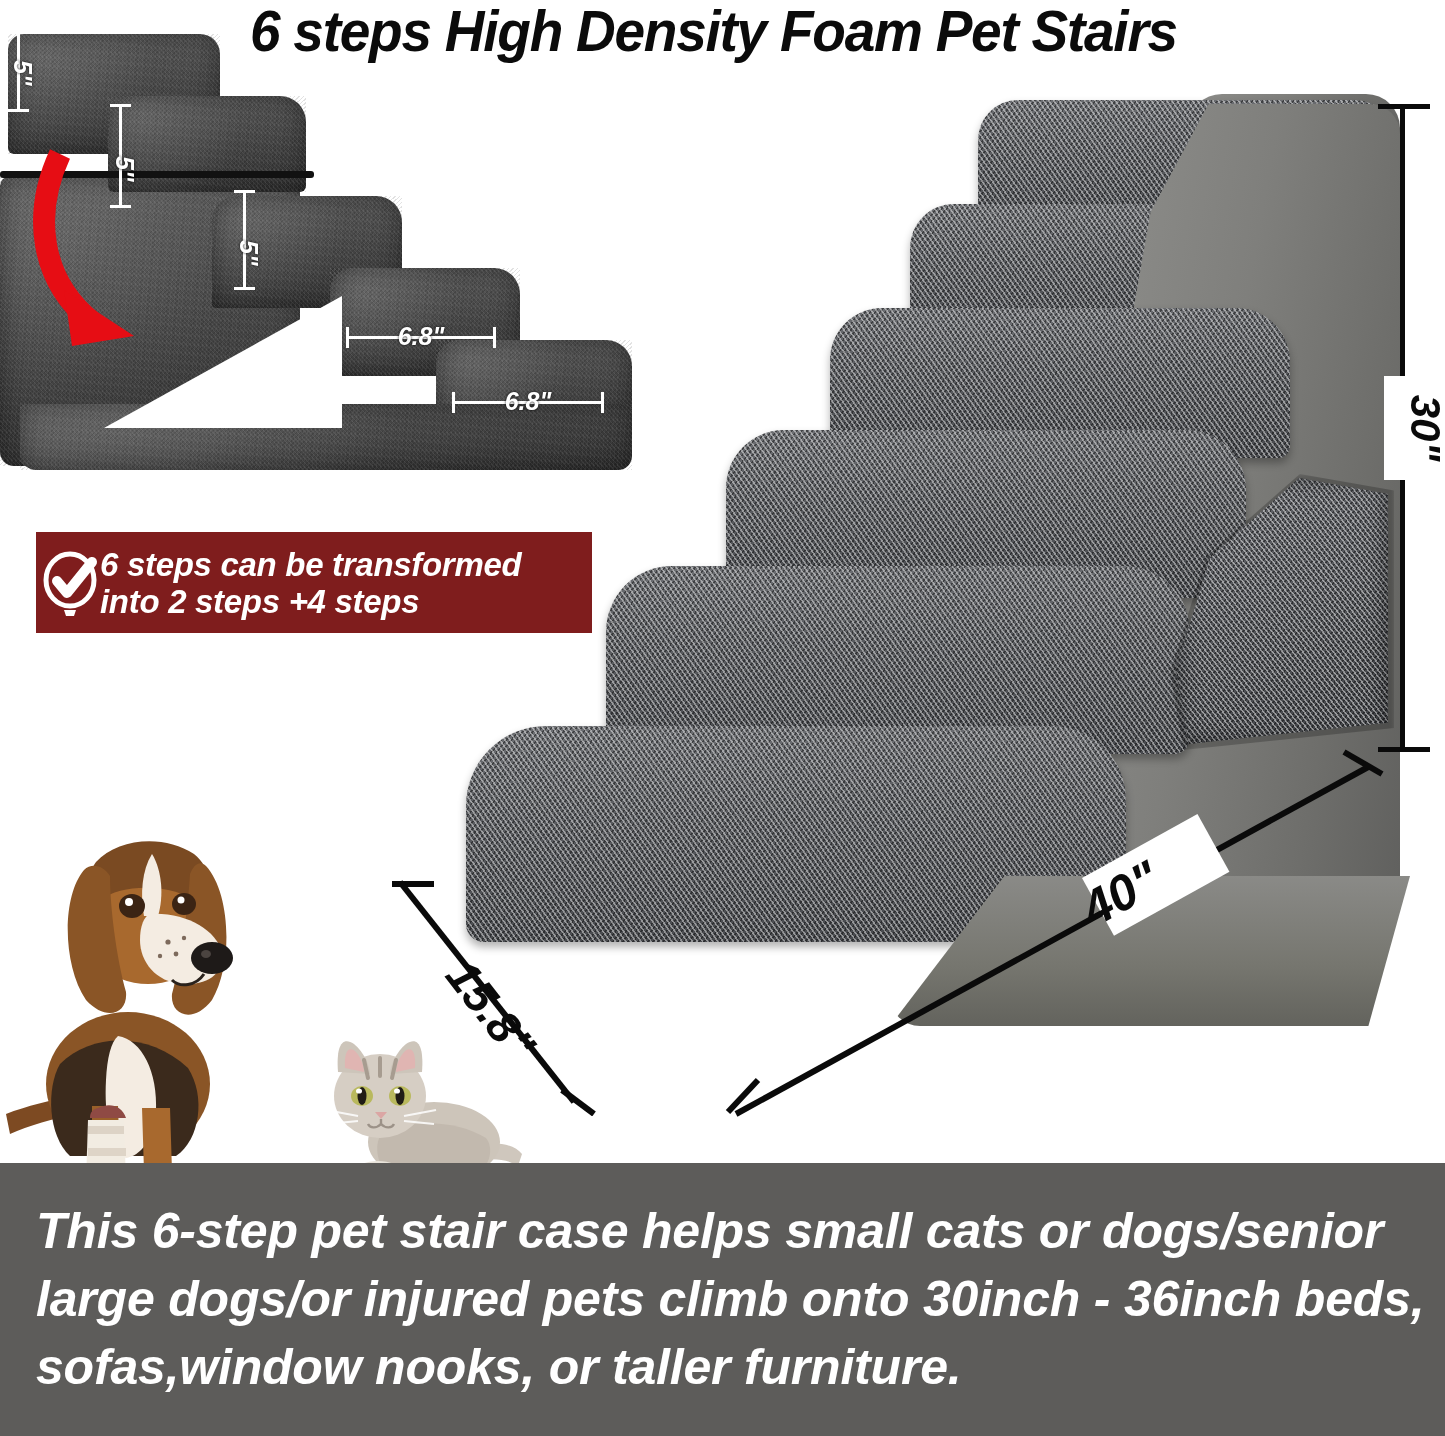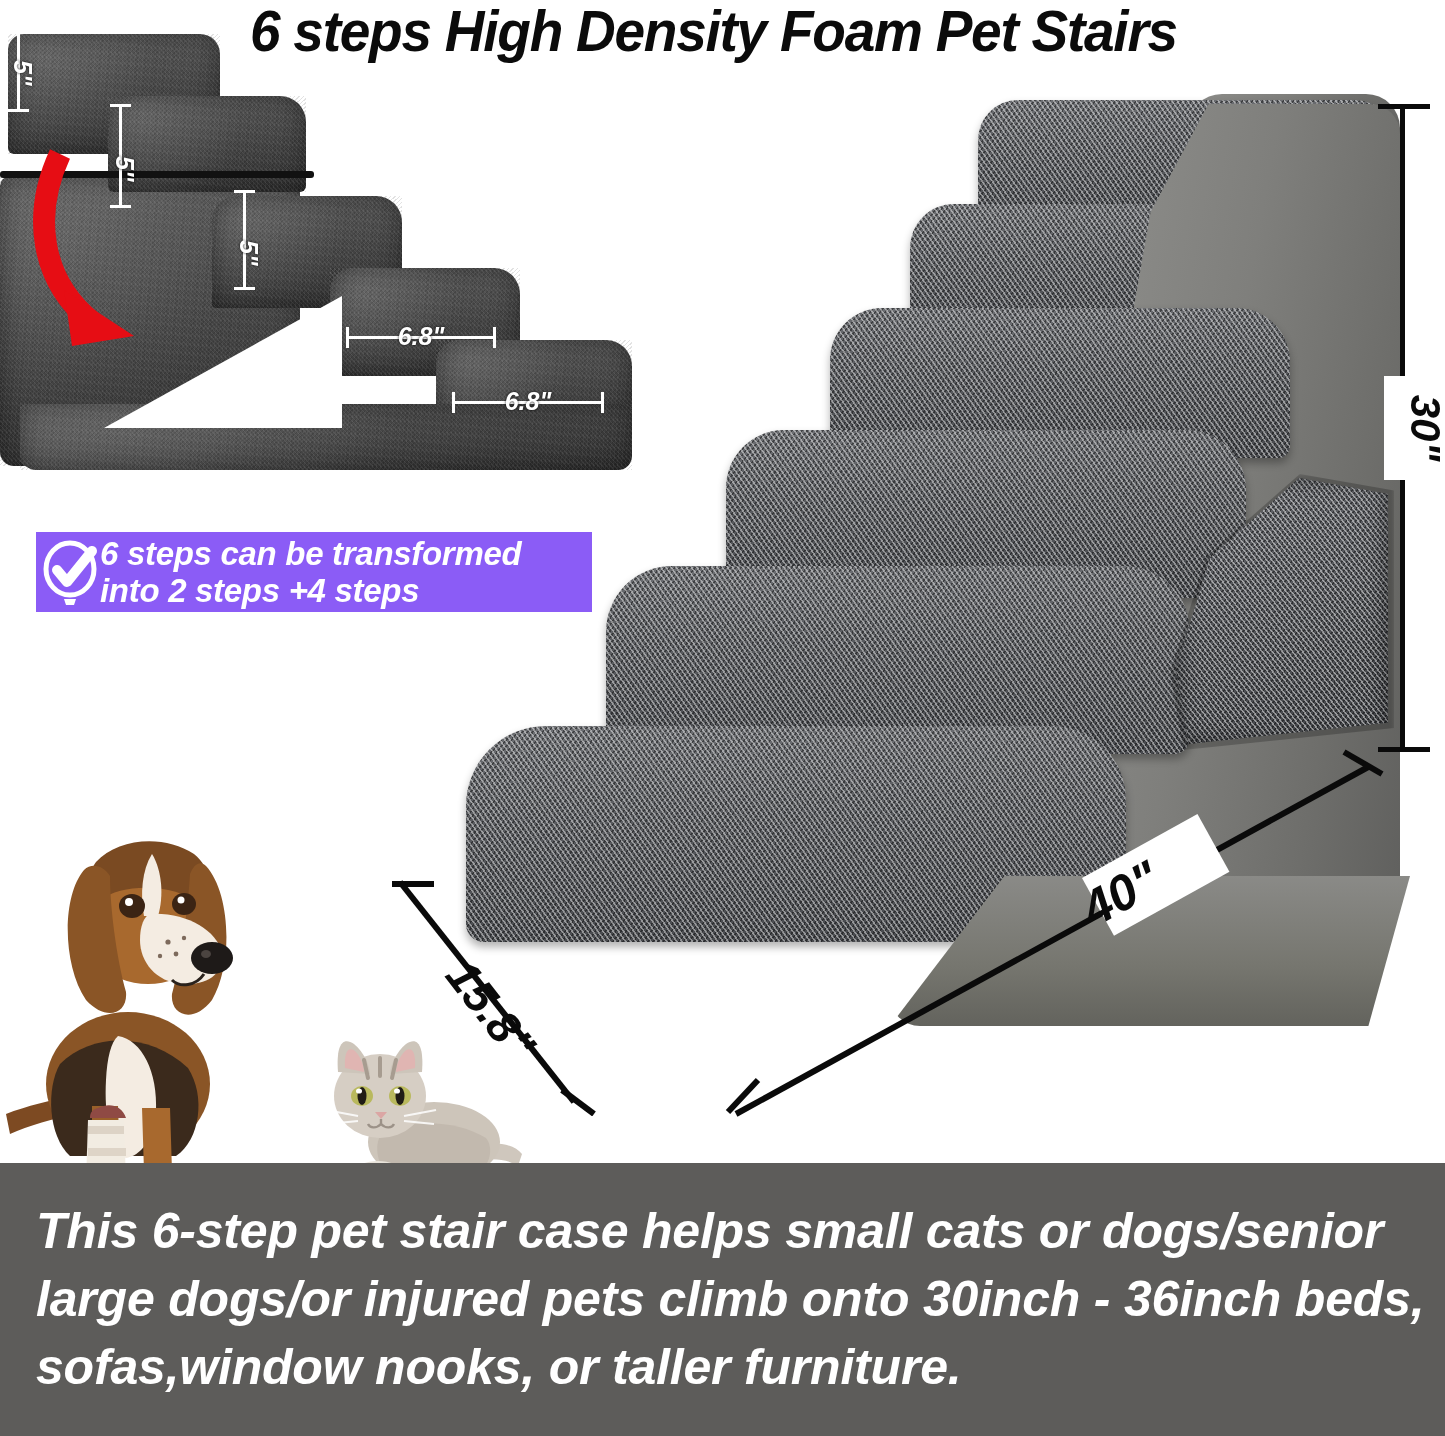--- a/index.html
+++ b/index.html
@@ -86,22 +86,22 @@
     text-shadow:0 0 3px rgba(0,0,0,.85);
   }
   #dim68a{left:346px;top:327px;width:150px;}
   #dim68b{left:452px;top:392px;width:152px;}
 
   
   #red-arrow{position:absolute;left:26px;top:140px;width:170px;height:220px;}
 
   
   #transform-badge{
-    position:absolute;left:36px;top:532px;width:556px;height:80px;
-    background:#8b5cf6;display:flex;align-items:center;
+    position:absolute;left:36px;top:532px;width:556px;height:101px;
+    background:#7f1d1d;display:flex;align-items:center;
   }
   #badge-check-icon{width:60px;height:66px;margin-left:6px;flex:0 0 auto;}
   #badge-text{
     color:#fff;font-size:33px;font-weight:bold;line-height:37px;
     font-family:"Liberation Sans Narrow","Liberation Sans",sans-serif;
     letter-spacing:-.3px;margin-left:-2px;white-space:pre-line;
   }
 
   
   #main-product{position:absolute;left:330px;top:86px;width:1060px;height:1040px;}

